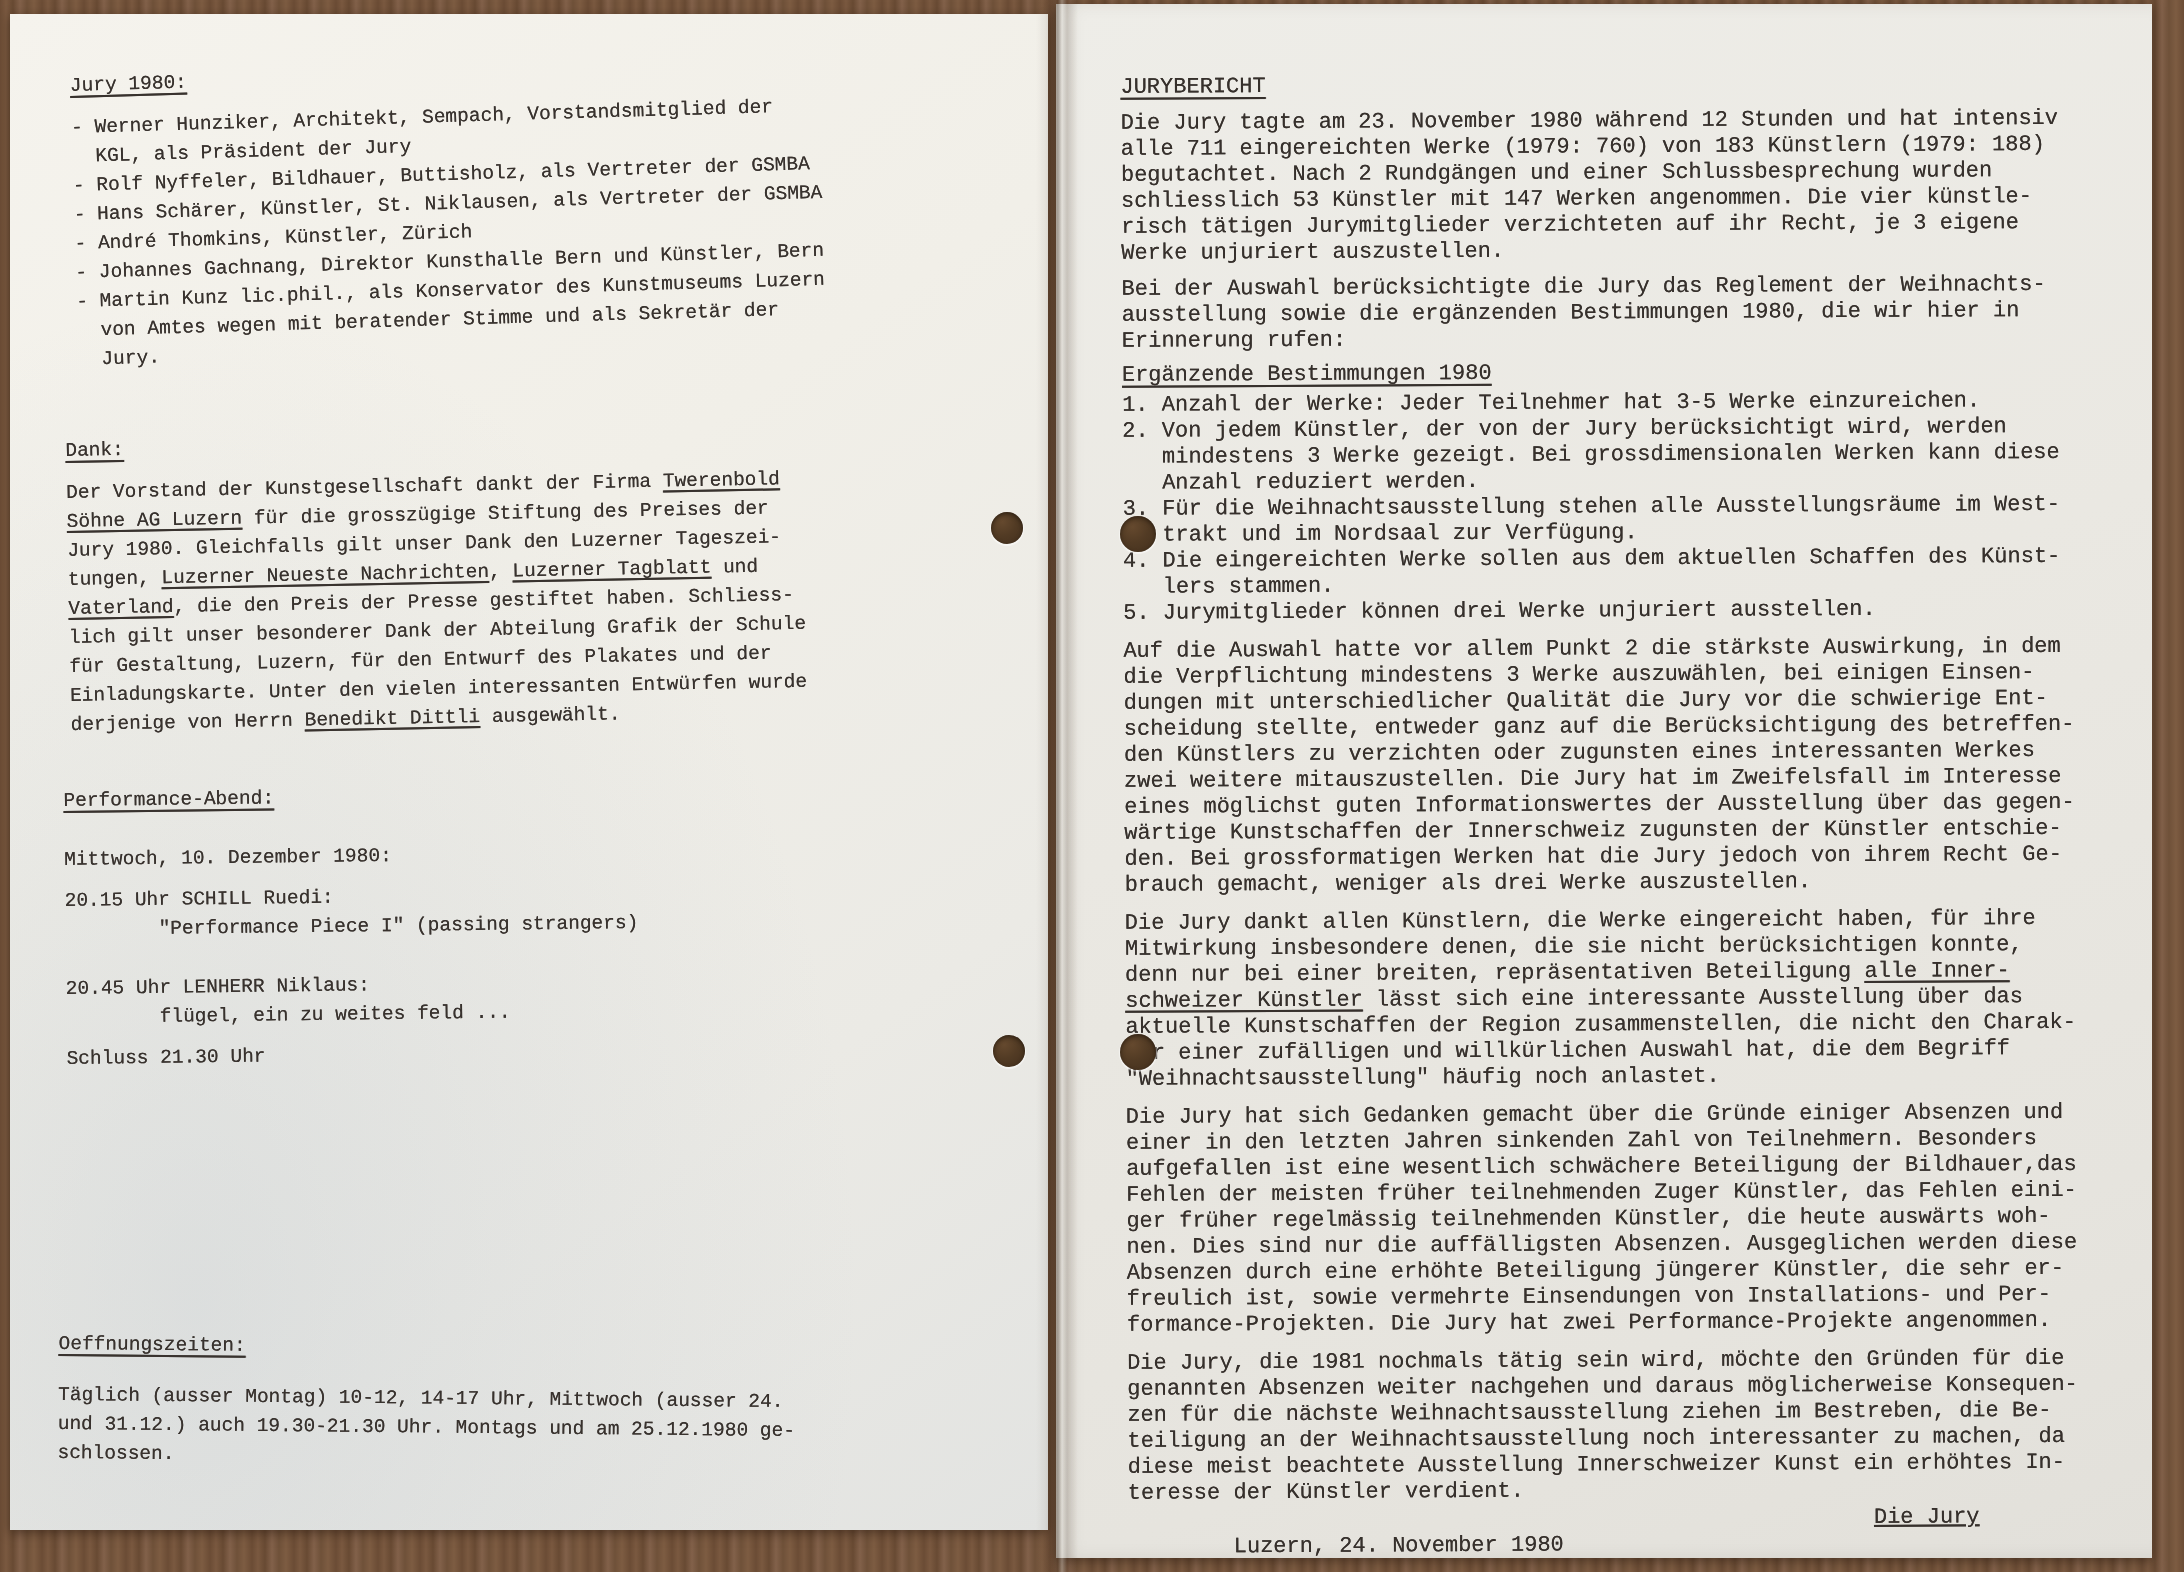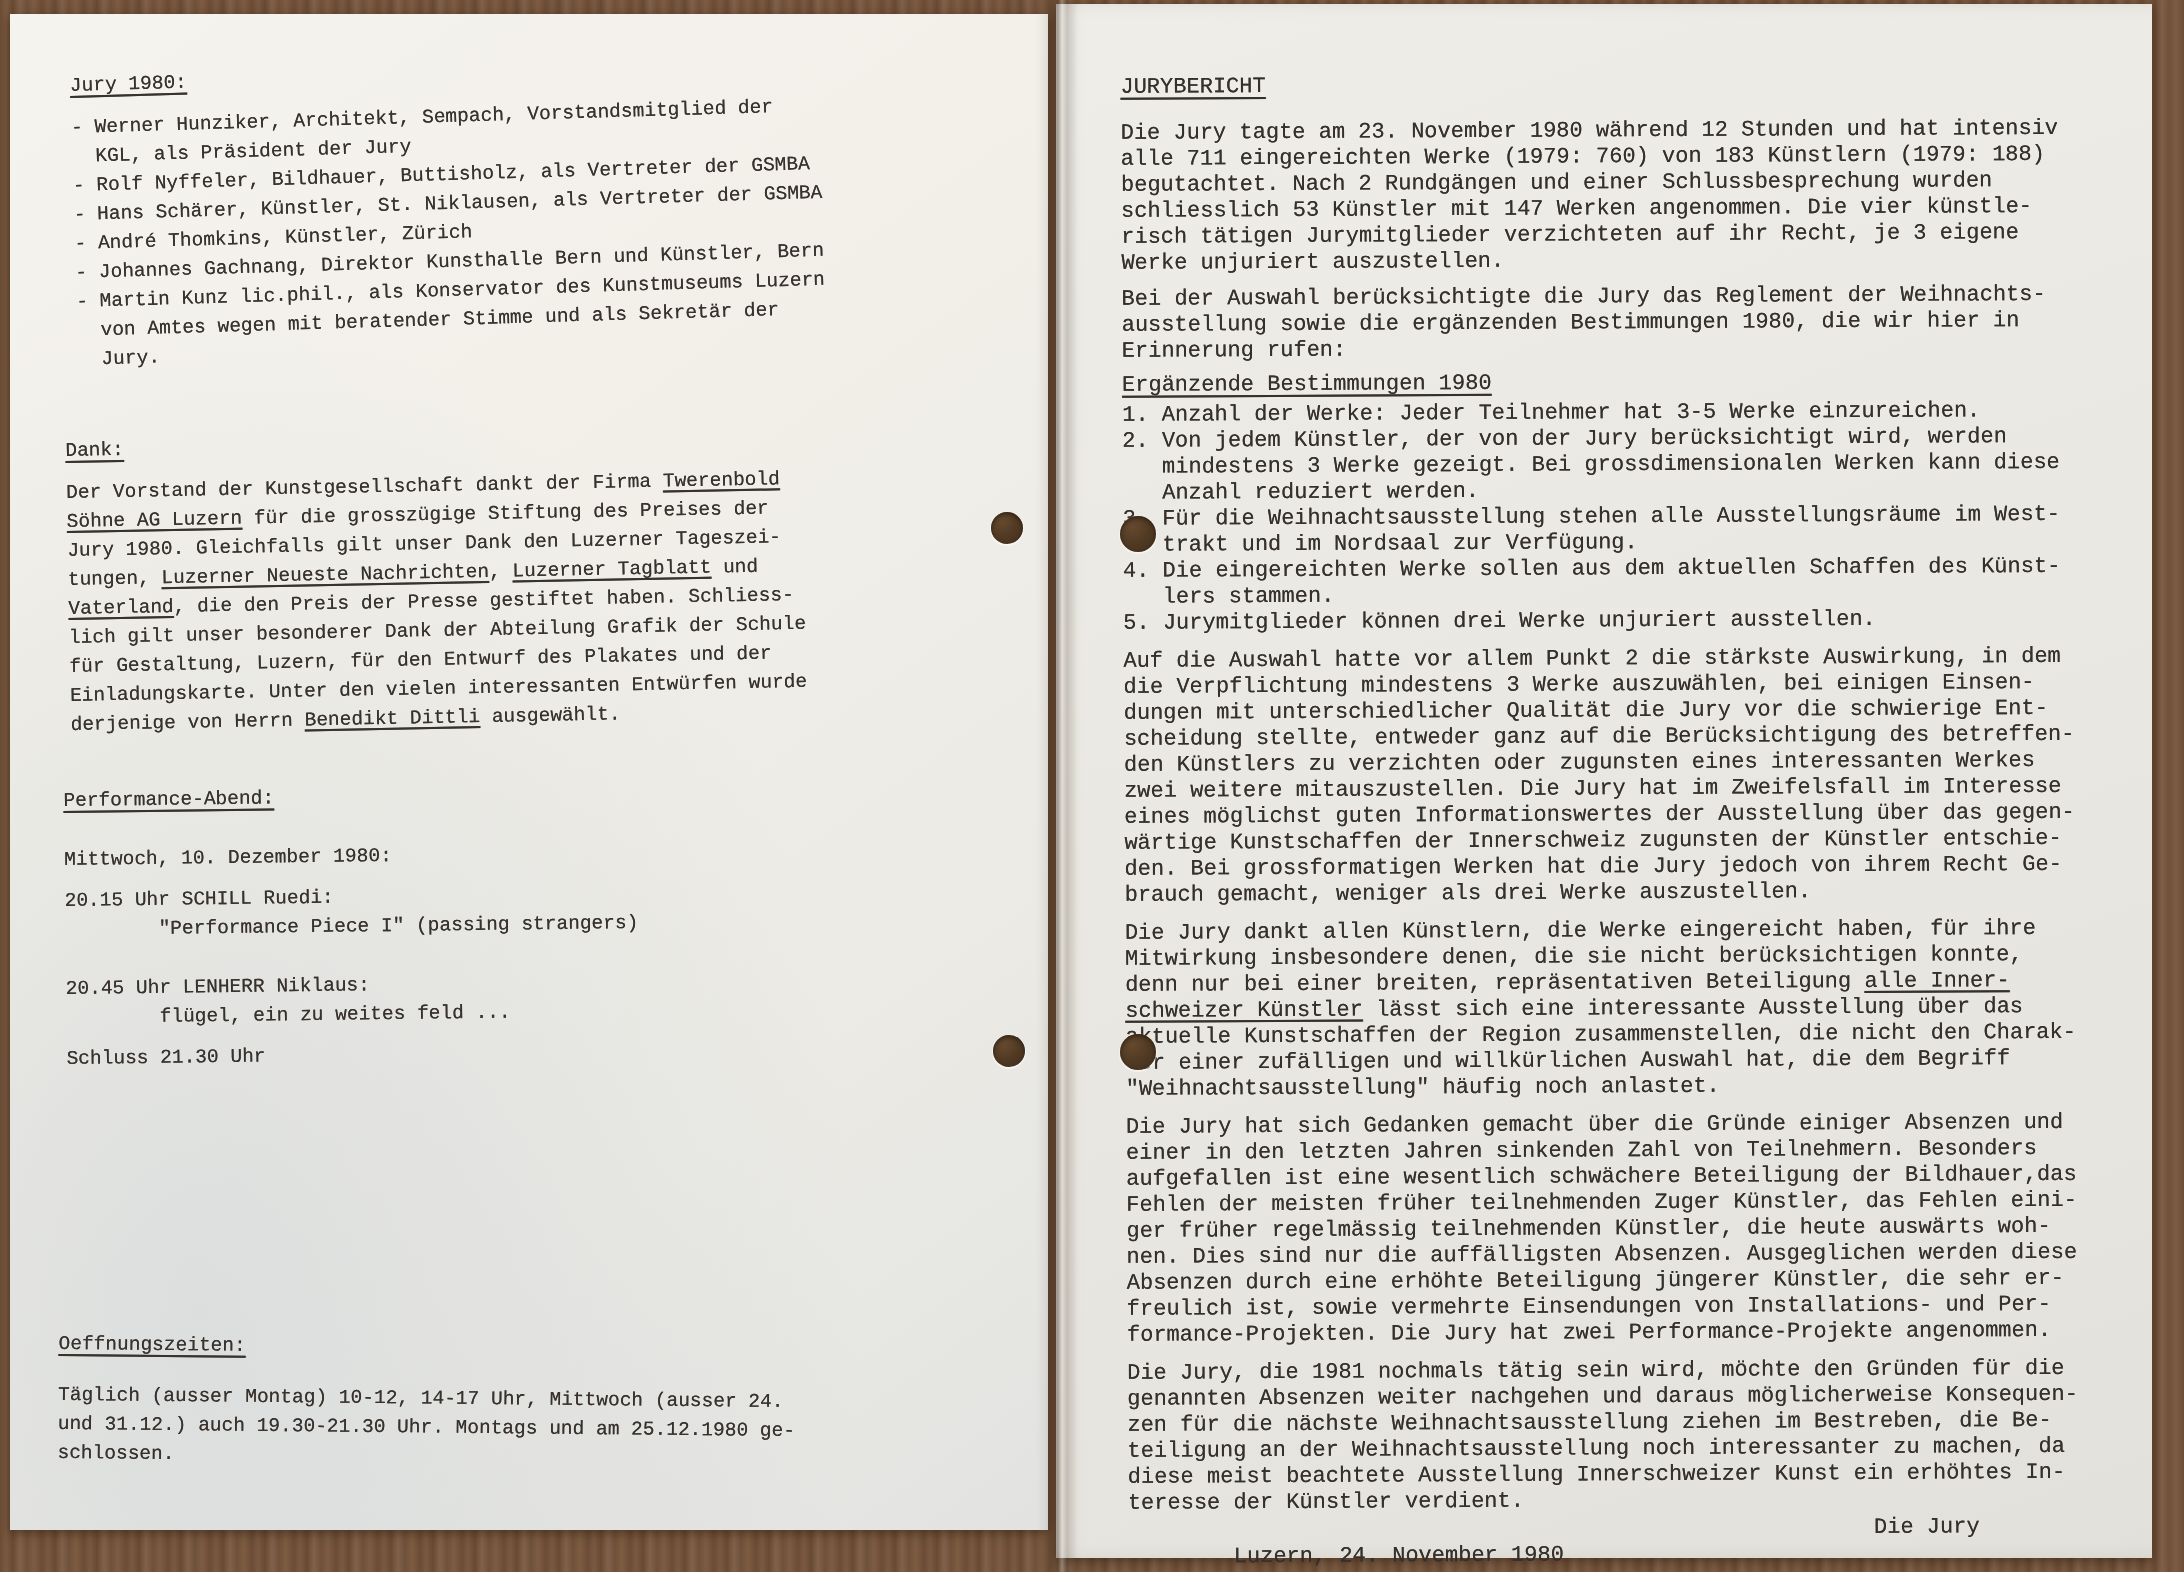--- a/index.html
+++ b/index.html
@@ -48,25 +48,25 @@
     text-decoration:underline;text-underline-offset:5px;text-decoration-thickness:2px;
     text-shadow:0 0 0.6px rgba(56,50,46,0.85);
   }
   .u{text-decoration:underline;text-underline-offset:4px;text-decoration-thickness:2px;}
   .blk{margin:0;}
   .content-r{
     position:absolute;inset:0;padding:70px 0 0 64px;color:#36302c;
     font-size:22px;line-height:26px;transform:rotate(-0.3deg);transform-origin:20% 0;
   }
   .content-r .ln{white-space:pre;text-shadow:0 0 0.6px rgba(54,48,44,0.85);}
-  .content-r .head{margin-bottom:20px;}
+  .content-r .head{margin-bottom:10px;}
   .mb10{margin-bottom:10px;} .mb8{margin-bottom:8px;} .mb4{margin-bottom:4px;}
   .mb12{margin-bottom:12px;} .mb2{margin-bottom:2px;}
   .footer-line{position:relative;white-space:pre;text-shadow:0 0 0.6px rgba(54,48,44,0.85);}
-  .sig{position:absolute;left:746px;top:0;}
+  .sig{position:absolute;left:746px;top:0;text-decoration:underline;}
   .hole{
     position:absolute;z-index:9;border-radius:50%;
     background:radial-gradient(circle at 35% 30%, #65492e 0%, #523b24 45%, #422f1d 100%);
     box-shadow:0 1px 1px 1px rgba(255,255,255,0.55), inset 0 2px 4px rgba(20,12,6,0.55);
   }
 </style>
 </head>
 <body>
 
 <div class="scene">

